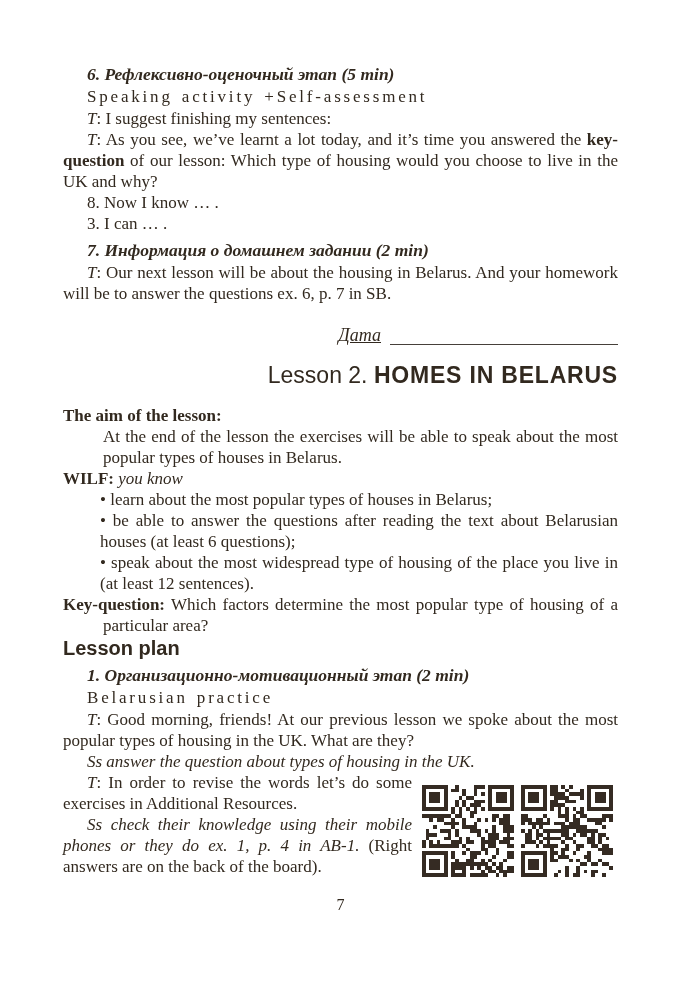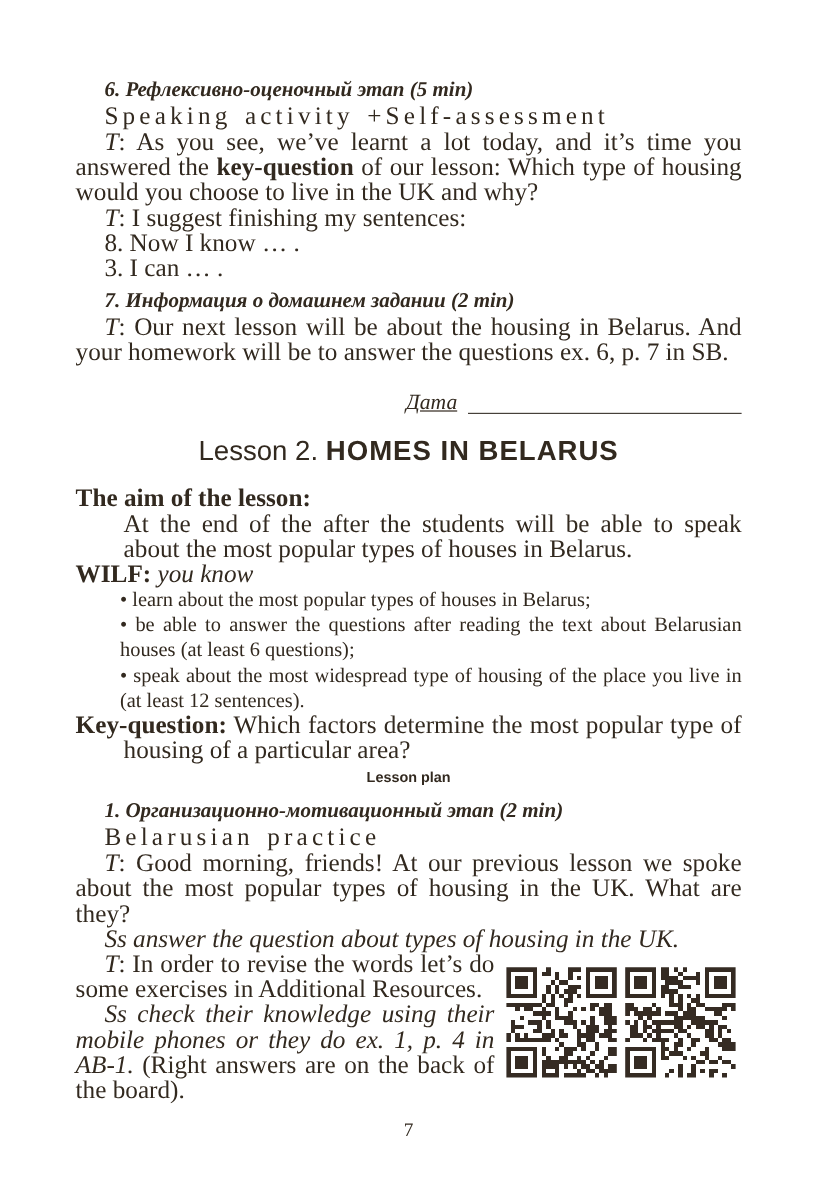--- a/index.html
+++ b/index.html
@@ -9,21 +9,21 @@
     width: 680px;
     height: 1000px;
     background: #ffffff;
     overflow: hidden;
     font-family: "Liberation Serif", "DejaVu Serif", serif;
     color: #32291f;
   }
   .content {
     padding: 63px 62px 0 63px;
   }
-  p { font-size: 21px; line-height: 21px; }
+  p { font-size: 17px; line-height: 21px; }
   .just { text-align: justify; }
   .ind { text-indent: 24px; }
   .it { font-style: italic; }
   .bold { font-weight: bold; }
   .h-serif {
     font-style: italic;
     font-weight: bold;
     font-size: 17.5px;
     line-height: 22px;
     text-indent: 24px;
@@ -50,21 +50,21 @@
     margin-right: 9px;
     text-decoration: underline;
   }
   .date-blank {
     width: 228px;
     border-bottom: 1.6px solid #46403a;
     height: 18px;
   }
   .lesson-title {
     margin-top: 16px;
-    text-align: center;
+    text-align: right;
     font-family: "Liberation Sans", "DejaVu Sans", sans-serif;
     font-size: 23px;
     line-height: 28px;
     white-space: nowrap;
   }
   .lesson-title .t-main { font-weight: bold; letter-spacing: 0.8px; }
   .aim-label { margin-top: 16px; font-weight: bold; }
   .indent-block { margin-left: 40px; }
   .hang {
     padding-left: 40px;
@@ -72,24 +72,23 @@
   }
   ul.bullets { list-style: none; margin-left: 37px; }
   ul.bullets li {
     font-size: 17px;
     line-height: 21px;
     text-align: justify;
   }
   ul.bullets li::before { content: "\2022\00a0"; }
   .plan-heading {
     margin-top: 1px;
-    text-align: center;
     font-family: "Liberation Sans", "DejaVu Sans", sans-serif;
     font-weight: bold;
-    font-size: 12px;
+    font-size: 20px;
     line-height: 22px;
   }
   .qr-section::after { content: ""; display: block; clear: both; }
   .qr-wrap {
     float: right;
     width: 196px;
     margin: 13px 0 4px 10px;
     display: flex;
     gap: 7px;
   }
@@ -110,40 +109,40 @@
 </style>
 </head>
 <body>
 
 <div class="page">
   <div class="content">
 
     <p class="h-serif">6. Рефлексивно-оценочный этап (5 min)</p>
     <p class="spaced">Speaking activity +Self-assessment</p>
 
+    <p class="just ind"><span class="it">T</span><span>: I suggest finishing my sentences:</span></p>
+
     <p class="just ind"><span class="it">T</span><span>: As you see, we’ve learnt a lot today, and it’s time you answered the </span><span class="bold">key-question</span><span> of our lesson: Which type of housing would you choose to live in the UK and why?</span></p>
-
-    <p class="just ind"><span class="it">T</span><span>: I suggest finishing my sentences:</span></p>
 
     <p class="ind">8. Now I know … .</p>
     <p class="ind">3. I can … .</p>
 
     <p class="h-serif gap-top">7. Информация о домашнем задании (2 min)</p>
 
     <p class="just ind"><span class="it">T</span><span>: Our next lesson will be about the housing in Belarus. And your homework will be to answer the questions ex. 6, p. 7 in SB.</span></p>
 
     <div class="date-line">
       <span class="date-label">Дата</span>
       <span class="date-blank"></span>
     </div>
 
     <div class="lesson-title"><span class="t-prefix">Lesson 2. </span><span class="t-main">HOMES IN BELARUS</span></div>
 
     <p class="aim-label">The aim of the lesson:</p>
-    <p class="just indent-block">At the end of the after the students will be able to speak about the most popular types of houses in Belarus.</p>
+    <p class="just indent-block">At the end of the lesson the exercises will be able to speak about the most popular types of houses in Belarus.</p>
 
     <p><span class="bold">WILF:</span><span class="it"> you know</span></p>
 
     <ul class="bullets">
       <li>learn about the most popular types of houses in Belarus;</li>
       <li>be able to answer the questions after reading the text about Belarusian houses (at least 6 questions);</li>
       <li>speak about the most widespread type of housing of the place you live in (at least 12 sentences).</li>
     </ul>
 
     <p class="just hang"><span class="bold">Key-question:</span><span> Which factors determine the most popular type of housing of a particular area?</span></p>

